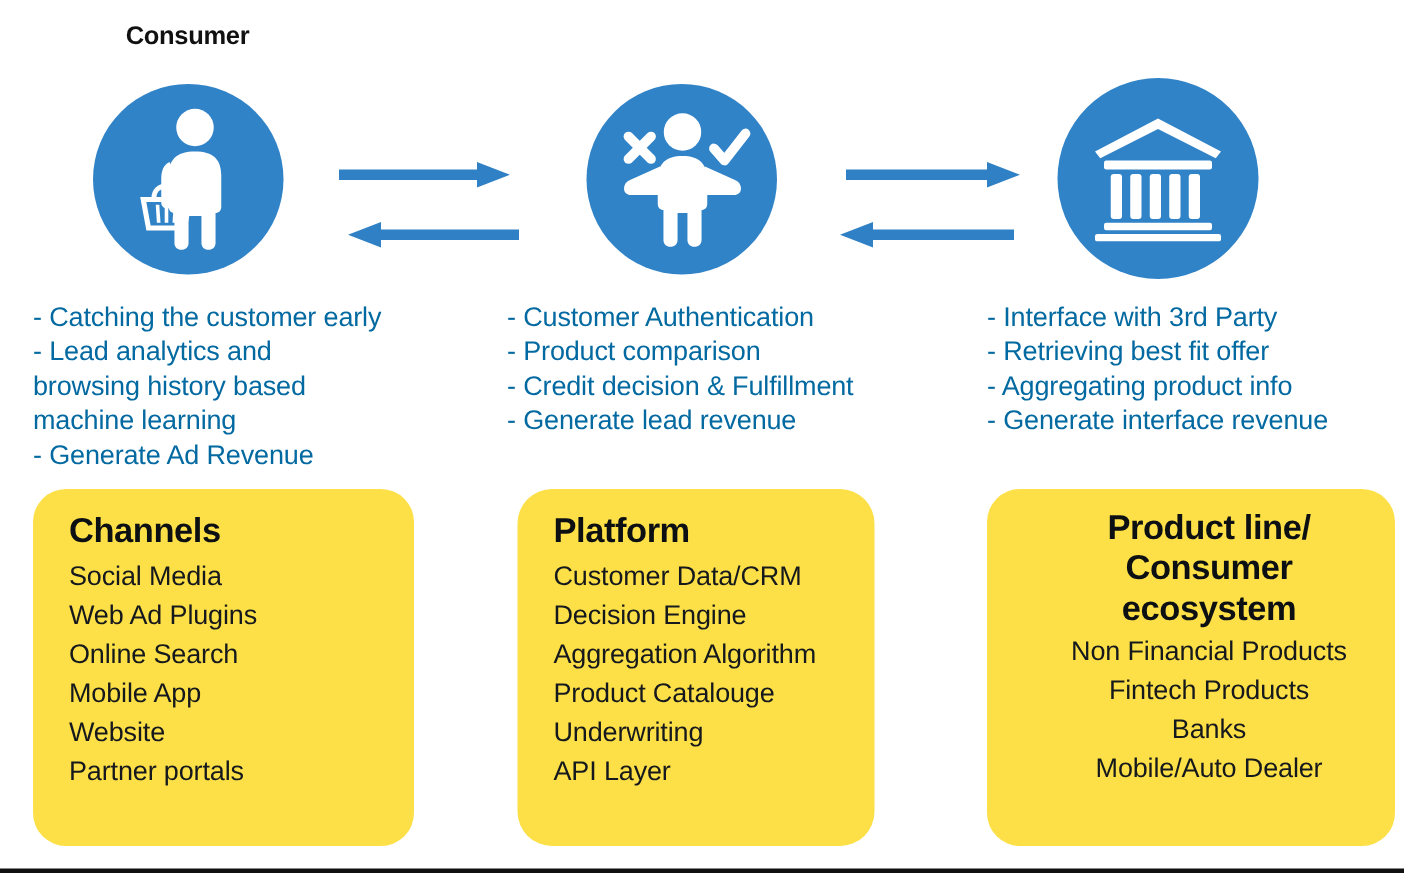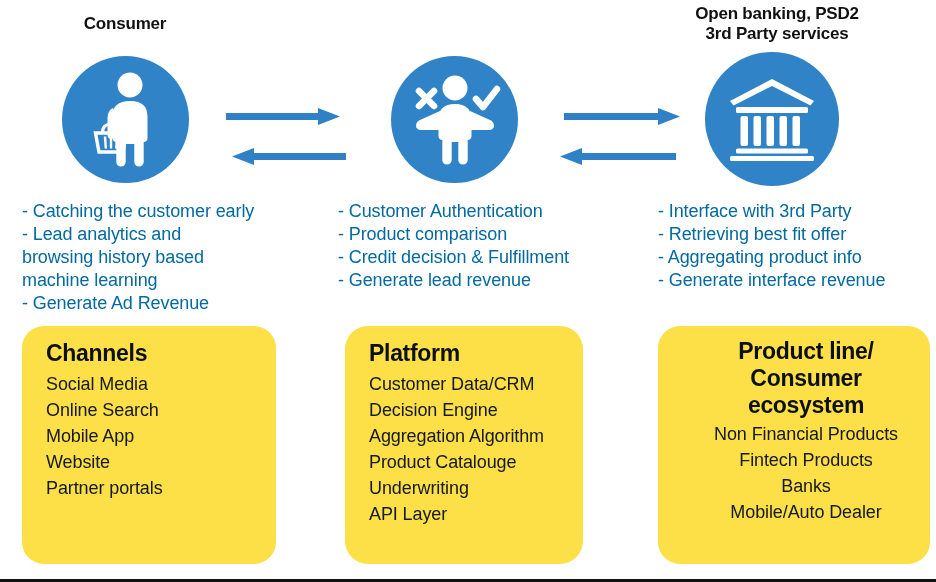--- a/index.html
+++ b/index.html
@@ -97,22 +97,20 @@
   }
 </style>
 </head>
 <body>
 
 <div id="canvas">
 
   <div class="col-title" style="left:40px; top:14px; width:170px;">Consumer</div>
 
 
-  <div class="col-title" style="left:672px; top:4px; width:210px; white-space:pre-line;">Open banking, PSD2
-3rd Party services</div>
 
   <div class="node-circle" style="left:62px; top:56px; width:127px; height:127px;">
     <span>
       <svg width="78" height="96" viewBox="0 0 78 96" aria-hidden="true">
 
         <circle cx="43" cy="13" r="12.5" fill="#ffffff"></circle>
 
         <path d="M43 29 C31 29 25.5 34 25.5 45 L25.5 66 C25.5 68.5 27.2 70 29.3 70
                  L29.3 90 C29.3 92.7 31.3 94.5 34 94.5 C36.7 94.5 38.7 92.7 38.7 90
                  L38.7 72 L47.3 72 L47.3 90 C47.3 92.7 49.3 94.5 52 94.5
@@ -224,20 +222,21 @@
 
   <div class="bullets" style="left:658px; top:200px; width:290px;">- Interface with 3rd Party
 - Retrieving best fit offer
 - Aggregating product info
 - Generate interface revenue</div>
 
   <div class="panel" style="left:22px; top:326px; width:254px; height:238px;">
     <div class="panel-title">Channels</div>
     <ul class="panel-list">
       <li>Social Media</li>
+      <li>Web Ad Plugins</li>
       <li>Online Search</li>
       <li>Mobile App</li>
       <li>Website</li>
       <li>Partner portals</li>
     </ul>
   </div>
 
   <div class="panel" style="left:345px; top:326px; width:238px; height:238px;border-radius:23px;">
     <div class="panel-title">Platform</div>
     <ul class="panel-list">

